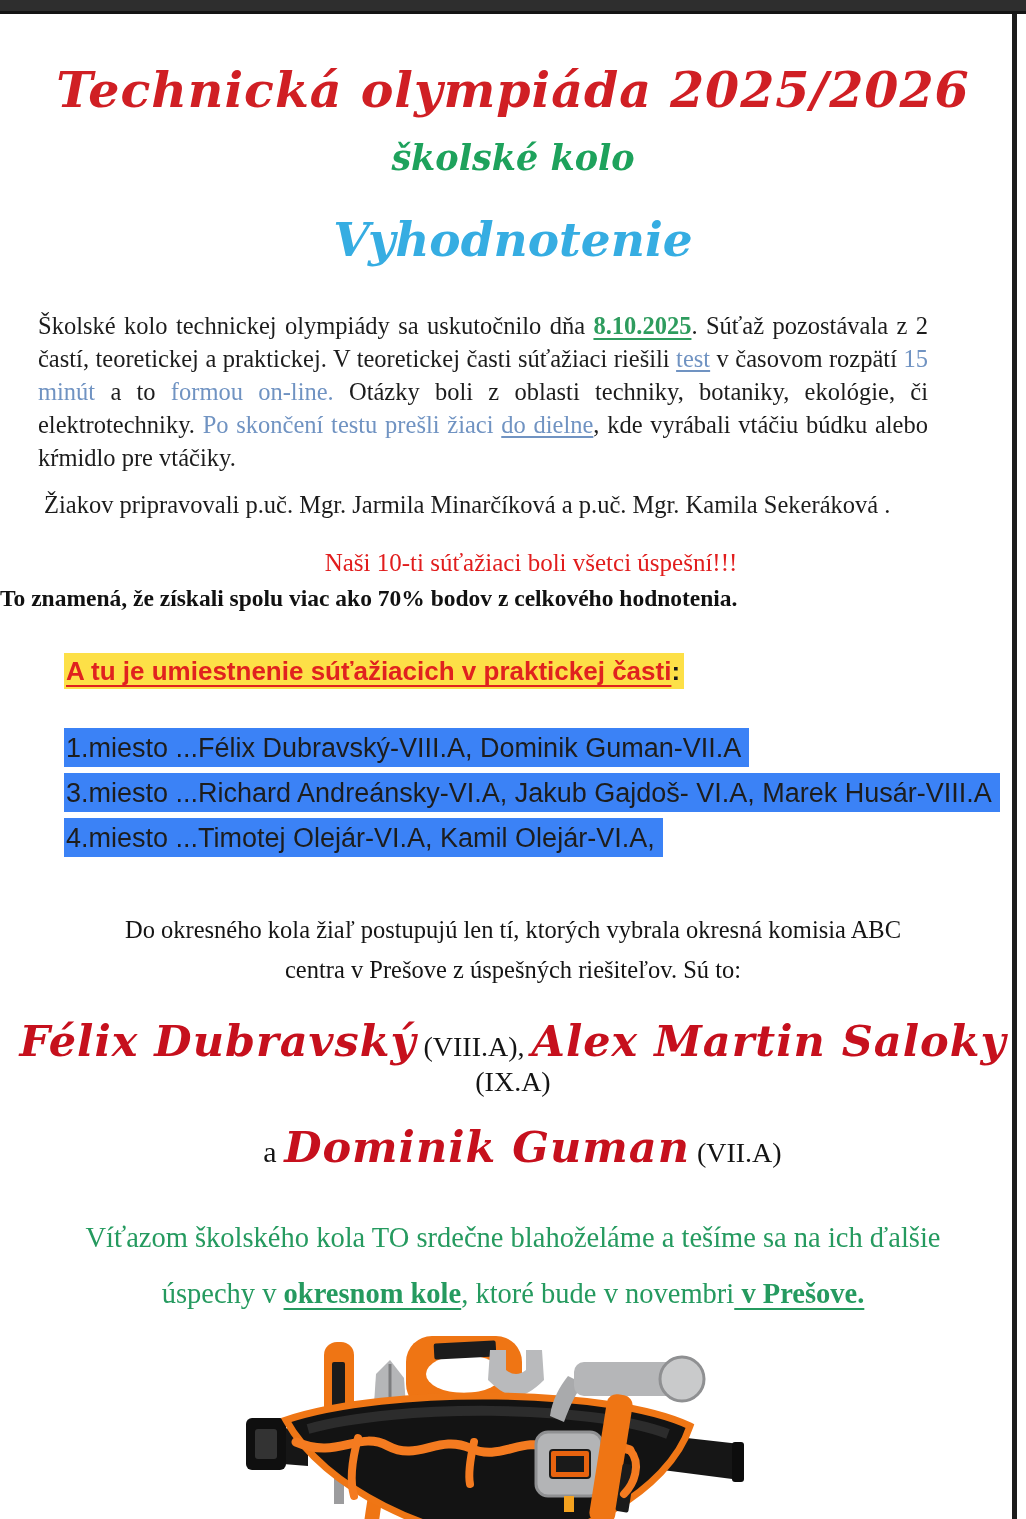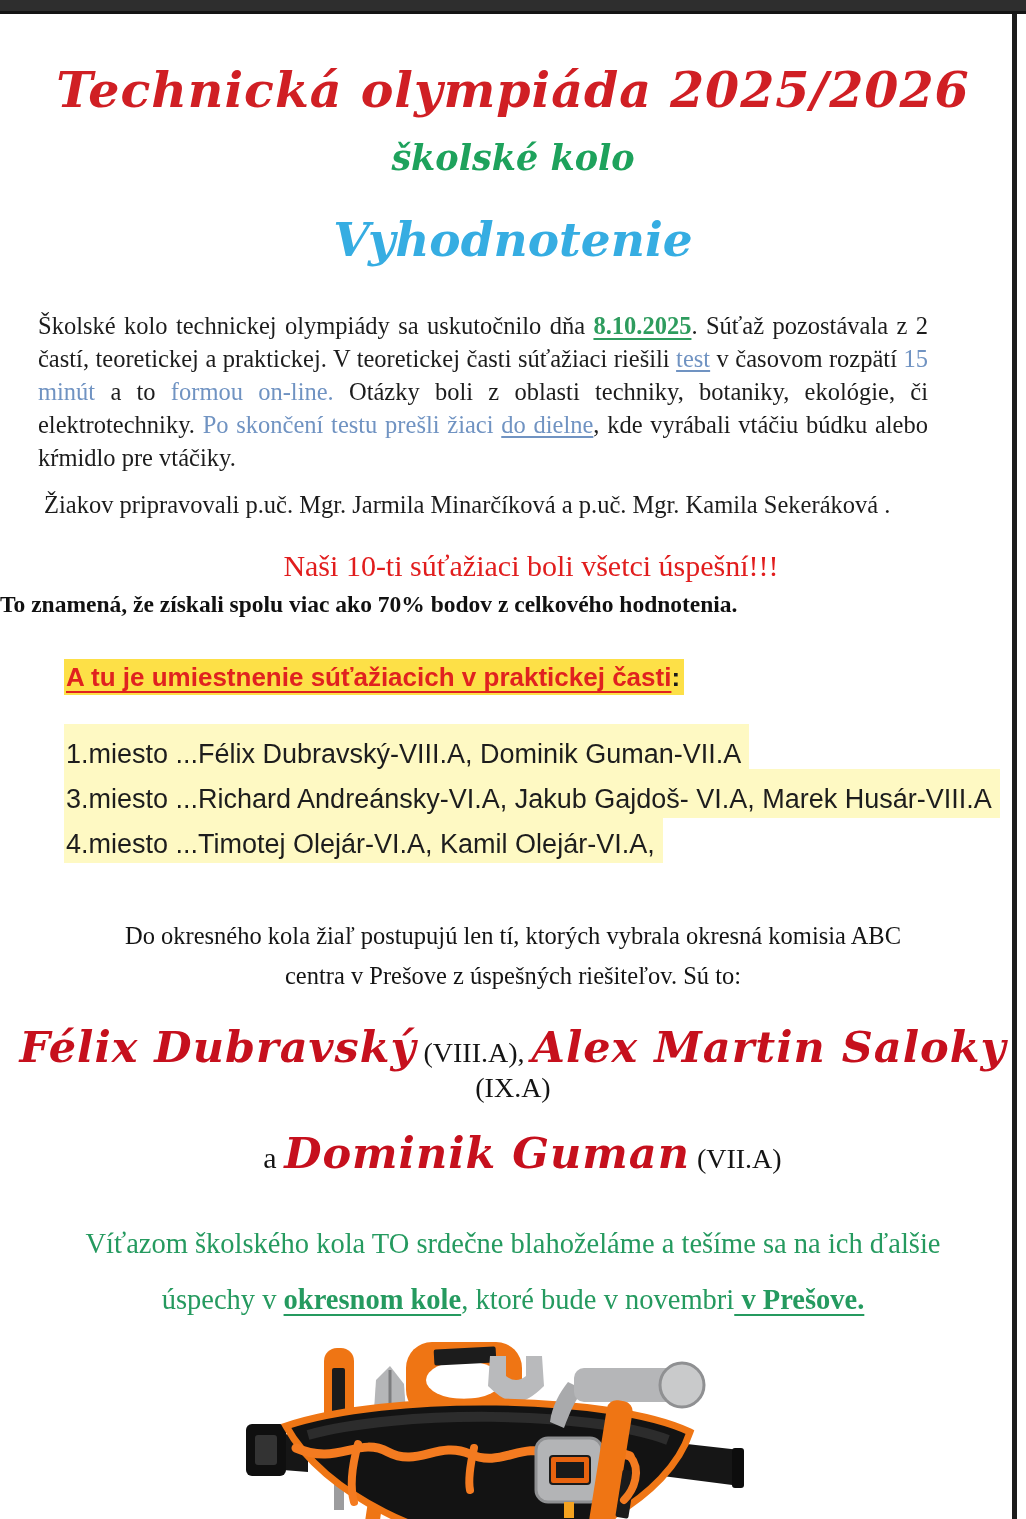--- a/index.html
+++ b/index.html
@@ -54,41 +54,41 @@
   .seg-plain{color:#1c1c1c;}
   .seg-blue{color:#7093c2;}
   .seg-link{color:#7093c2;text-decoration:underline;text-underline-offset:3px;cursor:pointer;}
   .seg-date{color:#2e9c5e;font-weight:bold;text-decoration:underline;text-underline-offset:4px;}
   .teachers{
     margin:17px 98px 0 44px;
     font-size:24.5px;
   }
   .line-red{
     margin-top:30px;text-align:center;
-    font-size:30px;color:#e11d1d;padding-left:36px;
+    font-size:25px;color:#e11d1d;padding-left:36px;
   }
   .line-bold{
     margin-top:8px;text-align:left;
     font-size:23.5px;font-weight:bold;color:#111;
   }
   .place-heading{
     margin:44px 0 0 64px;
     font-family:"Liberation Sans", sans-serif;
     font-size:26px;font-weight:bold;
   }
   .place-heading .hl{background:#fde047;padding:3px 4px 3px 2px;}
   .ph-red{color:#e0221f;text-decoration:underline;text-underline-offset:5px;}
   .ph-colon{color:#1a1a1a;}
   .placements{
     margin:46px 0 0 64px;
     font-family:"Liberation Sans", sans-serif;
     font-size:27px;color:#1d1d1d;
   }
   .placements .row{margin-bottom:14px;}
-  .placements .hl{background:#fef9c3;padding:15px 8px 4px 2px;}
+  .placements .hl{background:#3b82f6;padding:5px 8px 4px 2px;}
   .advance{
     margin:56px auto 0 auto;
     width:820px;
     text-align:center;
     font-size:24.5px;line-height:40px;color:#141414;
   }
   .winners{
     text-align:center;
     color:#141414;
   }

